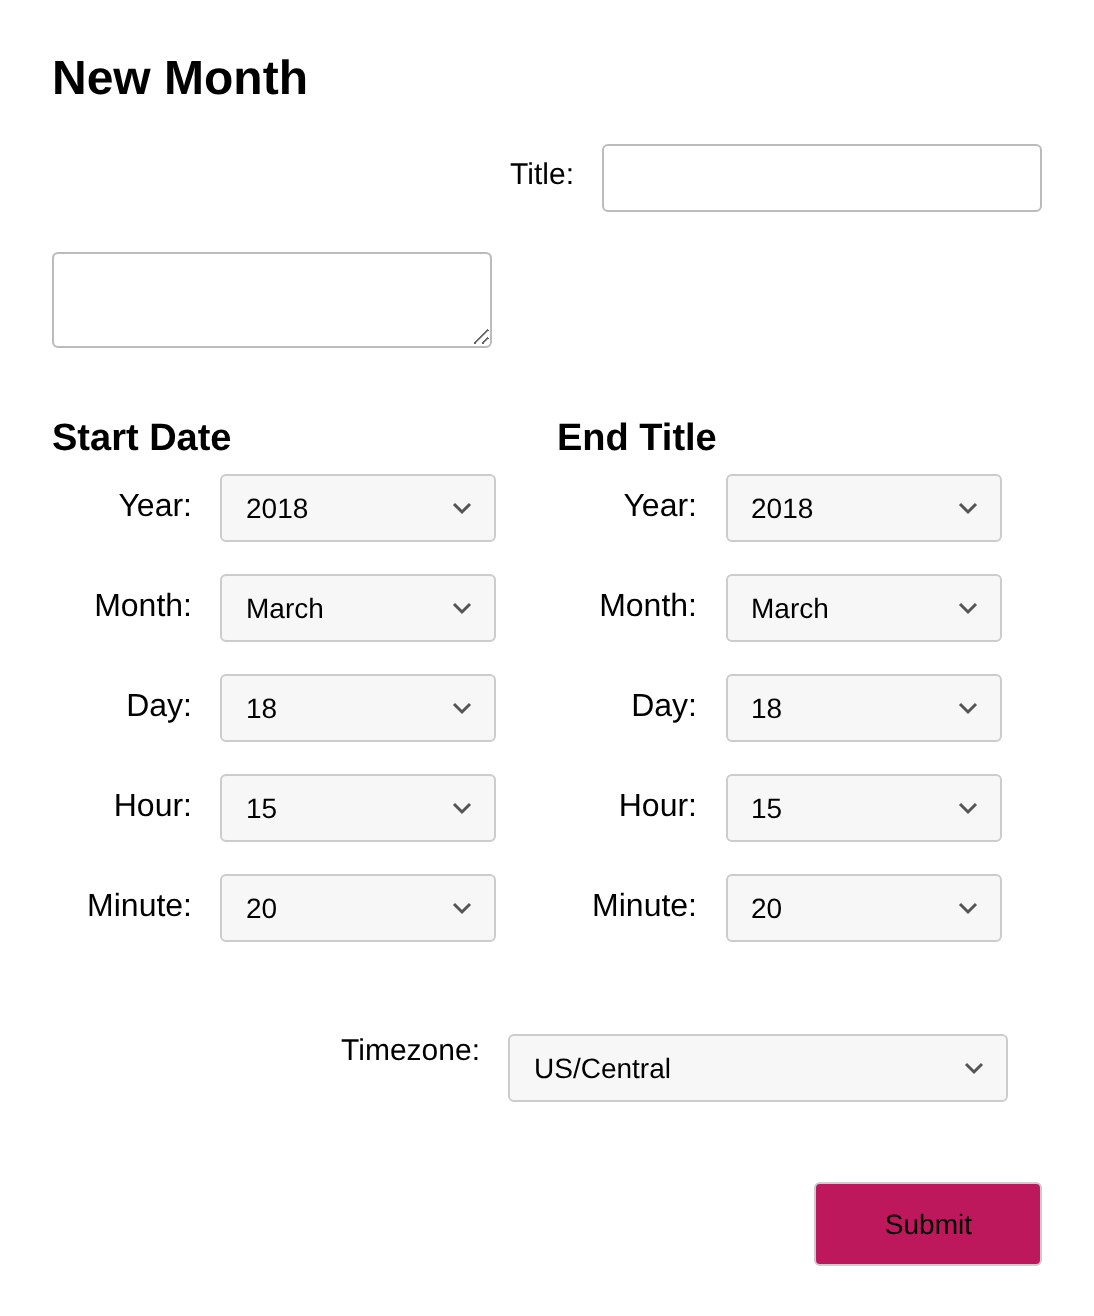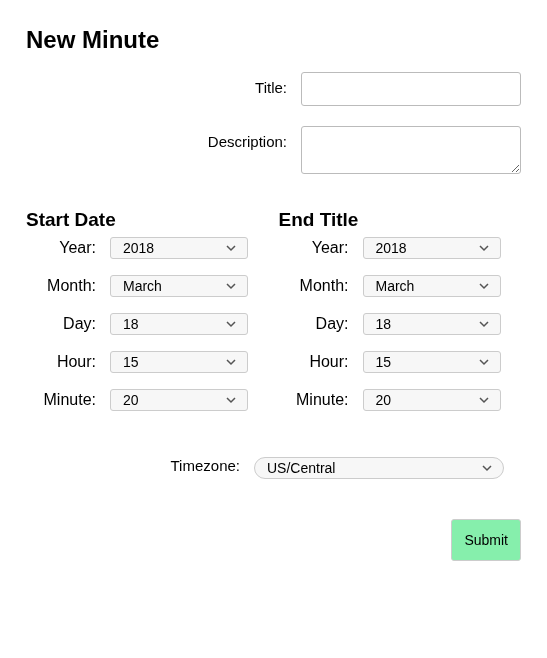--- a/index.html
+++ b/index.html
@@ -72,33 +72,32 @@
   }
   .dlabel {
     width: 84px;
     text-align: right;
     padding-right: 14px;
     font-size: 16px;
   }
   .select {
     position: relative;
     width: 138px;
-    height: 22px;
+    height: 34px;
     border: 1px solid #ccc;
     border-radius: 3px;
     background: #f7f7f7;
     display: flex;
     align-items: center;
     padding: 0 28px 0 12px;
     font-size: 14px;
     cursor: pointer;
   }
   .select.wide {
     width: 250px;
-    border-radius: 11px;
   }
   .chev {
     position: absolute;
     right: 10px;
     top: 50%;
     transform: translateY(-50%);
     pointer-events: none;
   }
   .chev svg { display: block; }
   .tzrow {
@@ -113,42 +112,41 @@
     padding-right: 14px;
     font-size: 15px;
   }
   .submit-row {
     display: flex;
     justify-content: flex-end;
     margin-top: 40px;
   }
   button.submit {
     border: 1px solid #ccc;
-    background: #86efac;
-    border-radius: 3px;
-    padding: 12px 12px;
+    background: #be185d;
+    border-radius: 3px;
+    padding: 12px 34px;
     font-size: 14px;
     font-family: inherit;
     cursor: pointer;
   }
 </style>
 </head>
 <body>
 
-<h1>New Minute</h1>
+<h1>New Month</h1>
 
 <div class="row">
   <div class="label-cell">Title:</div>
   <div class="input-cell">
     <input type="text" value="" style="">
   </div>
 </div>
 
 <div class="row">
-  <div class="label-cell">Description:</div>
   <div class="input-cell">
     <textarea style=""></textarea>
   </div>
 </div>
 
 <div class="dates">
   <div class="date-col">
     <h2>Start Date</h2>
 
     <div class="drow">

